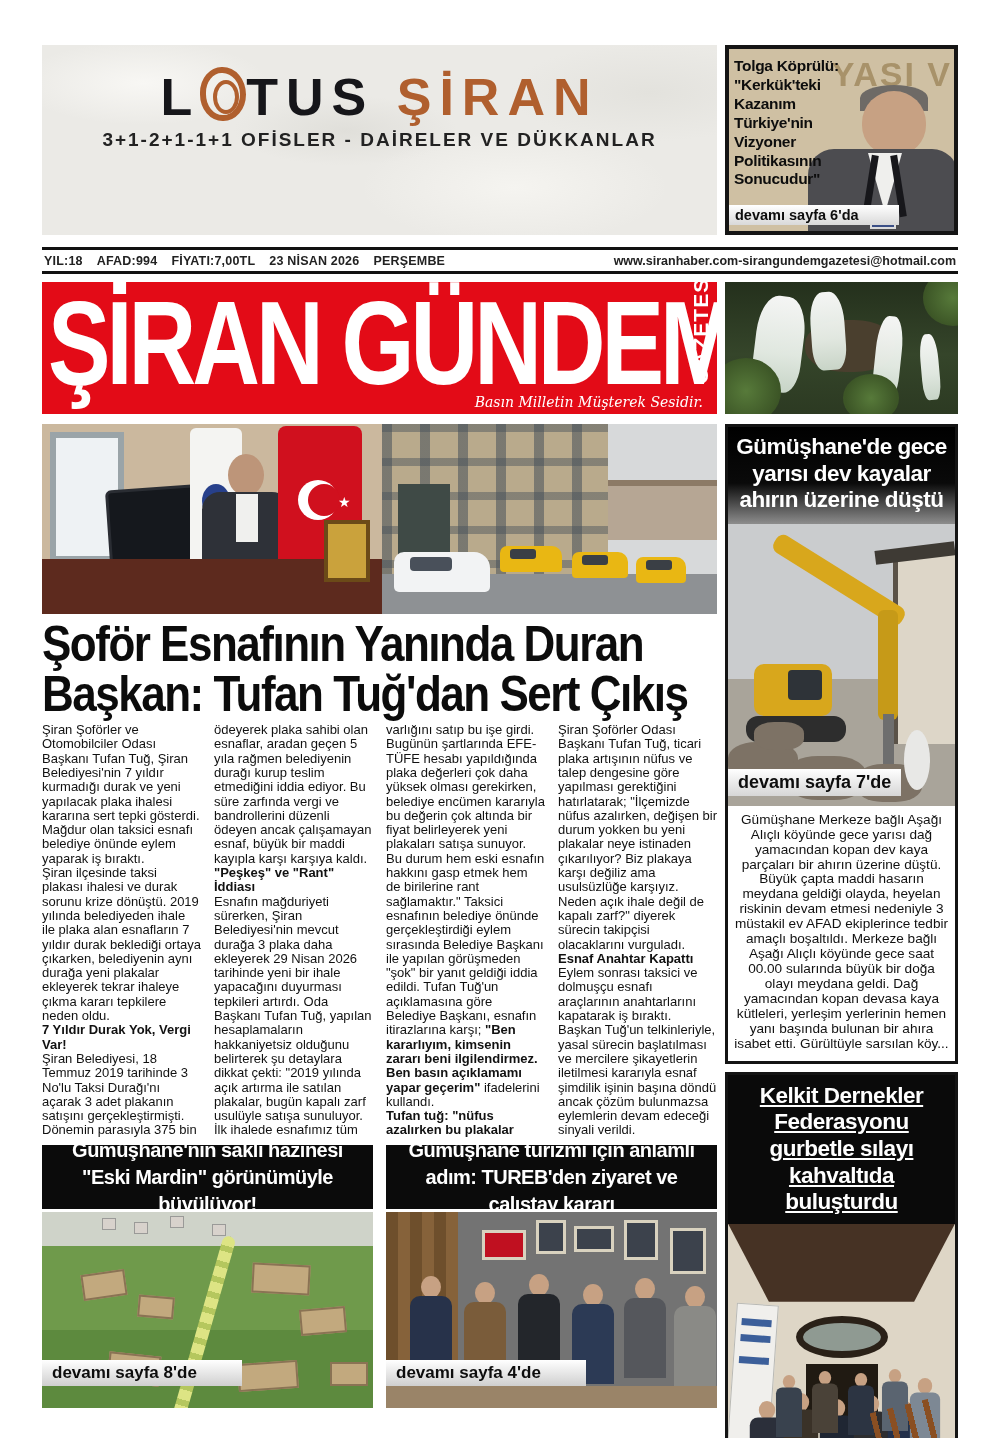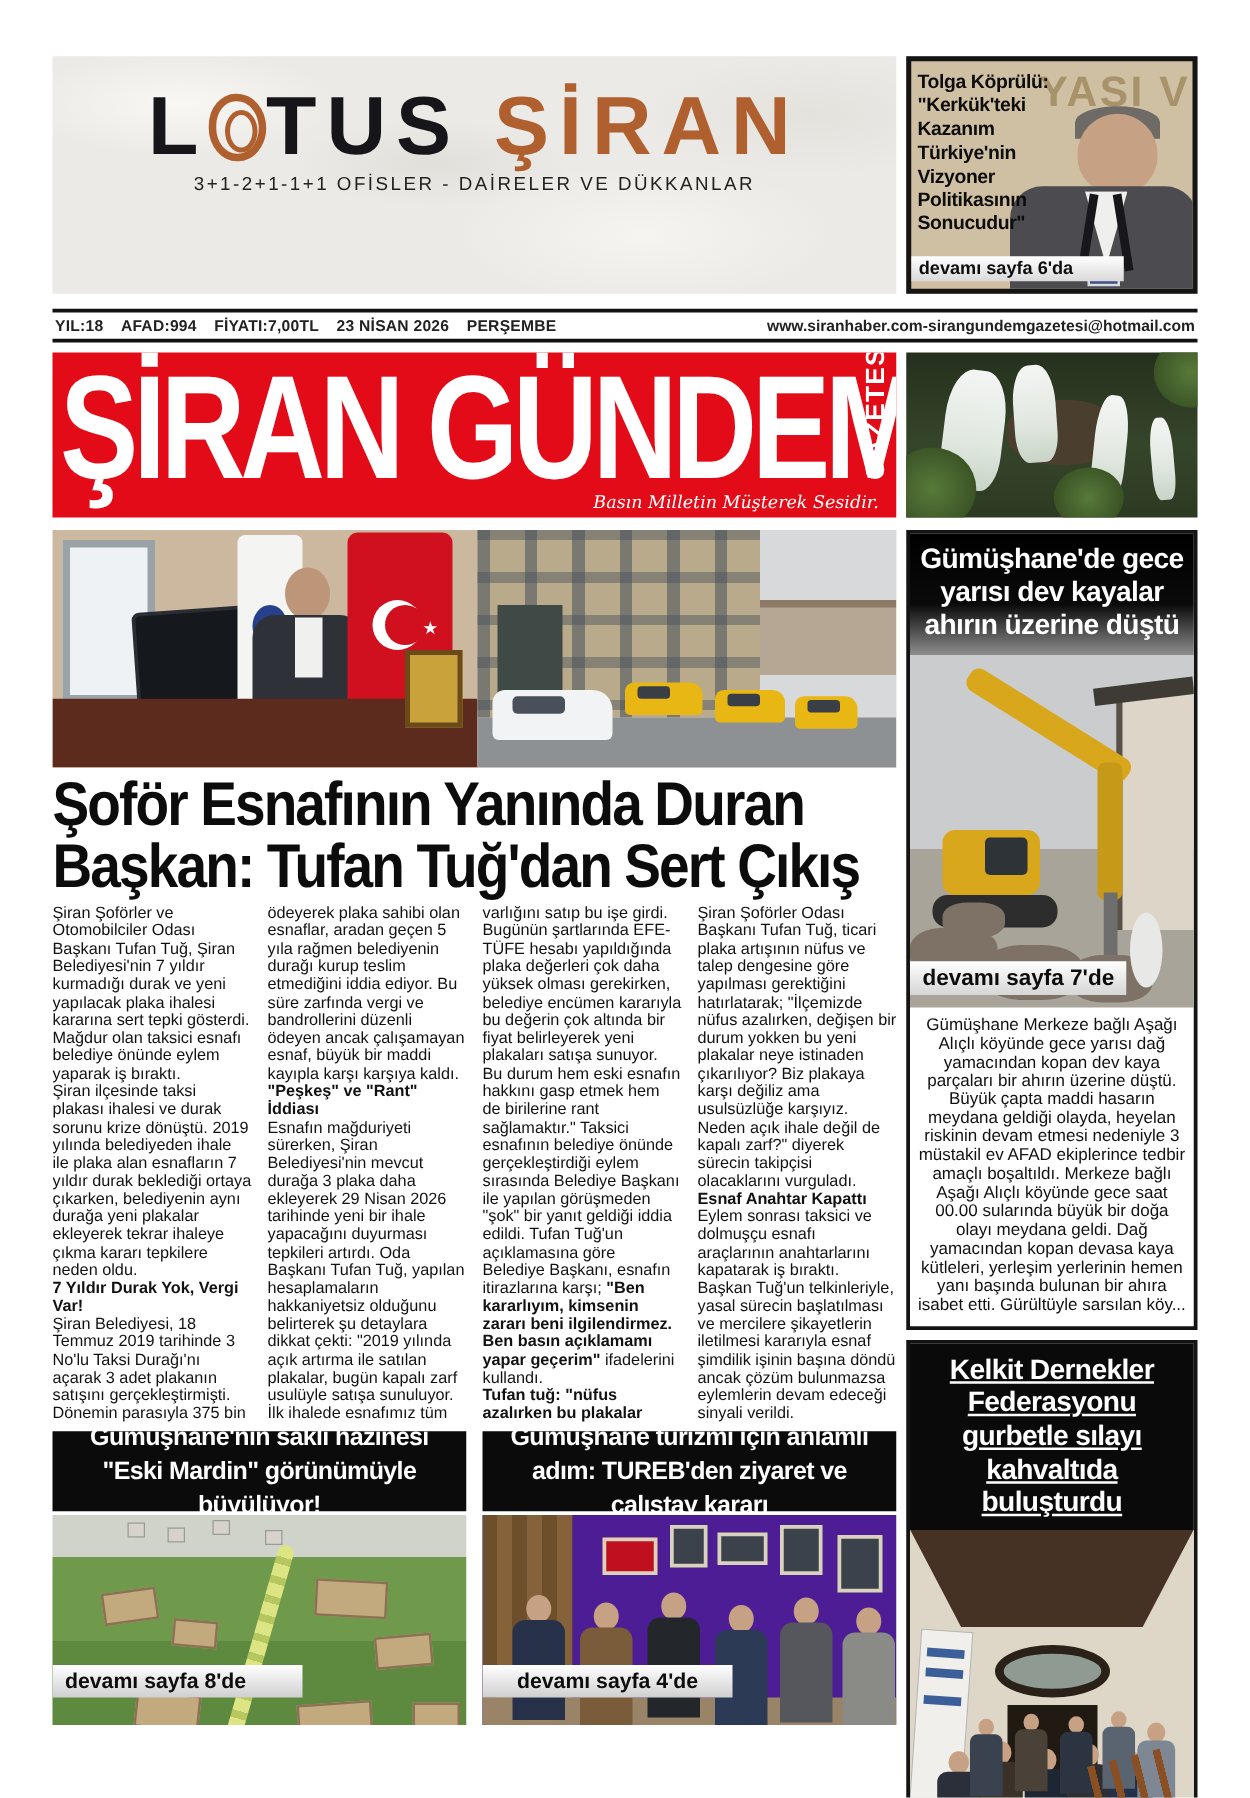--- a/index.html
+++ b/index.html
@@ -10,26 +10,26 @@
   
   .top-row { display:flex; gap:8px; height:190px; }
   .lotus-ad { width:675px; height:190px; position:relative; overflow:hidden;
     background:#ebeae6;
     background-image:
       radial-gradient(ellipse 180px 60px at 15% 20%, #f8f7f4 0%, rgba(248,247,244,0) 70%),
       radial-gradient(ellipse 220px 80px at 70% 75%, #f5f4f0 0%, rgba(245,244,240,0) 70%),
       radial-gradient(ellipse 160px 50px at 45% 45%, #e0dfda 0%, rgba(224,223,218,0) 70%),
       radial-gradient(ellipse 200px 70px at 90% 25%, #e3e2dd 0%, rgba(227,226,221,0) 70%);
     text-align:center; }
-  .lotus-line1 { margin-top:22px; font-size:66px; font-weight:bold; letter-spacing:8px; color:#16161a; line-height:1.0; }
+  .lotus-line1 { margin-top:22px; font-size:52px; font-weight:bold; letter-spacing:8px; color:#16161a; line-height:1.0; }
   .lotus-line1 .accent { font-weight:bold; }
   .lotus-o { display:inline-block; width:46px; height:54px; border:6px solid #b05f2e; border-radius:48% 52% 50% 50%; vertical-align:-6px; position:relative; }
   .lotus-o::after { content:""; position:absolute; left:7px; top:7px; width:18px; height:26px; border:4px solid #b05f2e; border-radius:50%; }
   .lotus-line2 { margin-top:16px; font-size:25px; letter-spacing:6px; color:#222; font-weight:500; }
-  .lotus-line3 { margin-top:6px; font-size:15px; letter-spacing:2px; color:#222; font-weight:normal; }
+  .lotus-line3 { margin-top:6px; font-size:19px; letter-spacing:2px; color:#222; font-weight:bold; }
 
   .tolga-ad { width:233px; height:190px; border:4px solid #151515; position:relative; overflow:hidden; background:#cfc0a3; }
   .tolga-bgtext { position:absolute; right:2px; top:6px; font-size:34px; font-weight:bold; color:#a8926a; letter-spacing:2px; }
   .tolga-head { position:absolute; right:28px; top:42px; width:64px; height:64px; border-radius:50% 50% 46% 46%; background:#c7a183; }
   .tolga-hair { position:absolute; right:26px; top:36px; width:68px; height:26px; border-radius:50% 50% 0 0; background:#6e6a66; }
   .tolga-body { position:absolute; right:-4px; top:100px; width:150px; height:90px; border-radius:26px 26px 0 0; background:#4c4c50; }
   .tolga-shirt { position:absolute; right:52px; top:104px; width:34px; height:60px; background:#efefed; clip-path:polygon(0 0,100% 0,50% 100%); }
   .tolga-lanyard-l { position:absolute; right:80px; top:106px; width:7px; height:62px; background:#17171b; transform:rotate(9deg); }
   .tolga-lanyard-r { position:absolute; right:52px; top:106px; width:7px; height:62px; background:#17171b; transform:rotate(-9deg); }
   .tolga-badge { position:absolute; right:58px; top:162px; width:26px; height:18px; background:#3b4f86; border:2px solid #dcdcdc; }
@@ -90,31 +90,31 @@
 
   
   .columns { margin-top:16px; display:flex; gap:13px; height:416px; overflow:hidden; }
   .col { width:159px; font-size:13px; line-height:1.1; color:#111; white-space:pre-line; }
   .seg-bold { font-weight:bold; }
 
   
   .bottom-row { margin-top:6px; display:flex; gap:13px; }
   .b-art { width:331px; }
   .b-head { height:64px; background:#0b0b0b; color:#ffffff; font-weight:bold; font-size:20px; line-height:1.35; text-align:center; display:flex; align-items:center; justify-content:center; padding:2px 6px; letter-spacing:-0.5px; }
-  .b-photo { margin-top:3px; height:168px; position:relative; overflow:hidden; }
+  .b-photo { margin-top:3px; height:196px; position:relative; overflow:hidden; }
   .caption-strip { position:absolute; left:0; bottom:22px; background:linear-gradient(180deg,#ffffff,#cfcfcf); color:#0d0d0d; font-weight:bold; font-size:17px; padding:3px 10px; min-width:200px; }
 
   
   .ruins { background:linear-gradient(180deg,#cfd3c9 0 34px,#6f9a4b 34px 60%,#5d8a3e 60% 100%); }
   .ruin { position:absolute; background:#c2a97e; border:2px solid #8a7354; }
   .ruin-path { position:absolute; left:150px; top:20px; width:13px; height:230px; background:repeating-linear-gradient(180deg,#dde484 0 10px,#b5c75e 10px 16px); transform:rotate(16deg); border-radius:8px; }
   .village-dot { position:absolute; top:6px; width:14px; height:12px; background:#d8d2cc; border:1px solid #9a9a98; }
 
   
-  .office { background:#4c1d95;text-align:center; }
+  .office { background:#737373; }
   .of-wood { position:absolute; left:0; top:0; width:72px; height:200px; background:repeating-linear-gradient(90deg,#6e4f2c 0 12px,#86623a 12px 24px); }
   .of-floor { position:absolute; left:0; bottom:0; width:331px; height:22px; background:#9a8468; }
   .frame { position:absolute; border:3px solid #d9d2bf; background:#3c424c; }
   .frame.red { background:#c01020; }
   .person { position:absolute; width:42px; height:100px; }
   .person .p-head { position:absolute; left:11px; top:0; width:20px; height:22px; border-radius:50%; background:#c7a183; }
   .person .p-body { position:absolute; left:0; top:20px; width:42px; height:80px; border-radius:10px 10px 0 0; }
 
   
   .rail-box { border:3px solid #141414; background:#ffffff; }

